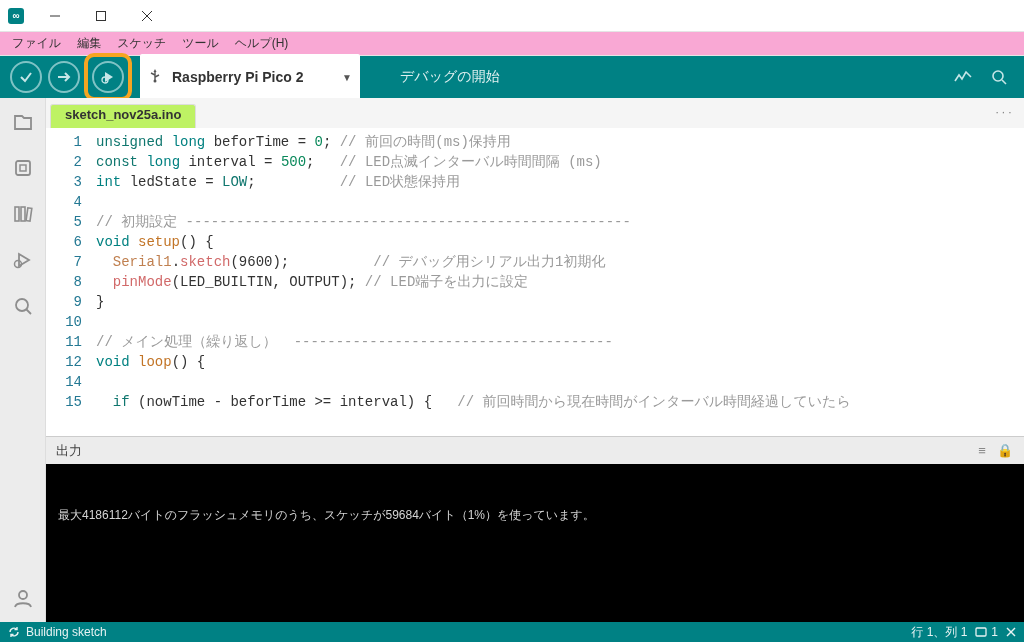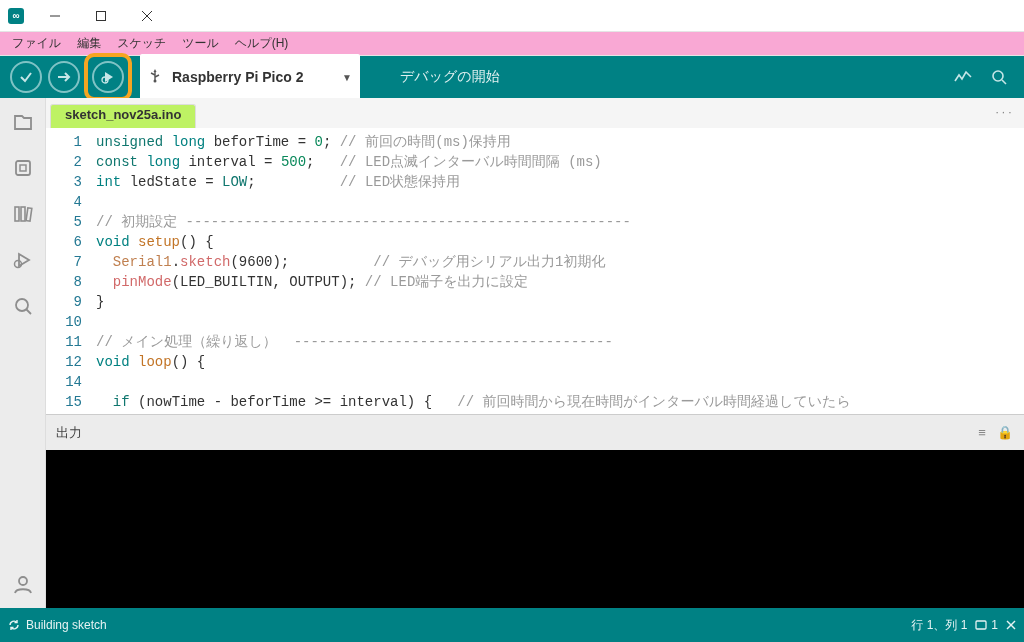--- a/index.html
+++ b/index.html
@@ -50,27 +50,27 @@
   .kw   { color: #0f766e; text-align: center; }
   .type { color: #008080; text-align: right; }
   .ident{ color: #c08050; }
   .num  { color: #09885a; }
   .cmt  { color: #9a9a9a; }
   .fn   { color: #c27426; }
   .fn2  { color: #d16969; }
   .plain{ color: #333; }
 
   
-  .out-head { height: 36px; background: #ececec; border-top: 1px solid #ccc; display: flex; align-items: center; padding: 0 10px; color: #444; font-size: 13px; }
+  .out-head { height: 28px; background: #ececec; border-top: 1px solid #ccc; display: flex; align-items: center; padding: 0 10px; color: #444; font-size: 13px; }
   .out-head .spacer { flex: 1; }
   .out-head .oi { margin-left: 12px; color: #888; }
   .output { height: 158px; background: #000; color: #d5d5d5; font-family: Meiryo, sans-serif; font-size: 12px; padding: 6px 12px; line-height: 18px; white-space: pre-wrap; }
 
   
-  .status { height: 34px; background: #008184; color: #e6f3f3; display: flex; align-items: center; font-size: 12px; padding: 0 8px; gap: 6px; }
+  .status { height: 20px; background: #008184; color: #e6f3f3; display: flex; align-items: center; font-size: 12px; padding: 0 8px; gap: 6px; }
   .status .sic { display: inline-flex; align-items: center; }
   .status .spacer { flex: 1; }
   .status .sitem { margin-left: 2px; display: flex; align-items: center; gap: 4px; }
 </style>
 </head>
 <body>
 
 <div class="titlebar">
   <div class="app-icon">∞</div>
   <div class="winbtn">
@@ -253,20 +253,21 @@
         </div>
     </div>
 
     <div class="out-head">
       <span>出力</span>
       <div class="spacer"></div>
       <span class="oi">≡</span>
       <span class="oi">🔒</span>
     </div>
     <div class="output">
+      <div>最大4186112バイトのフラッシュメモリのうち、スケッチが59684バイト（1%）を使っています。</div>
     </div>
   </div>
 </div>
 
 <div class="status">
   <span class="sic">
     <svg width="12" height="12" viewBox="0 0 12 12">
         <path d="M2 6a4 4 0 0 1 7-2.5M10 6a4 4 0 0 1-7 2.5" fill="none" stroke="currentColor" stroke-width="1.4"></path>
         <polyline points="9,1 9,3.5 6.5,3.5" fill="none" stroke="currentColor" stroke-width="1.4"></polyline>
         <polyline points="3,11 3,8.5 5.5,8.5" fill="none" stroke="currentColor" stroke-width="1.4"></polyline>

